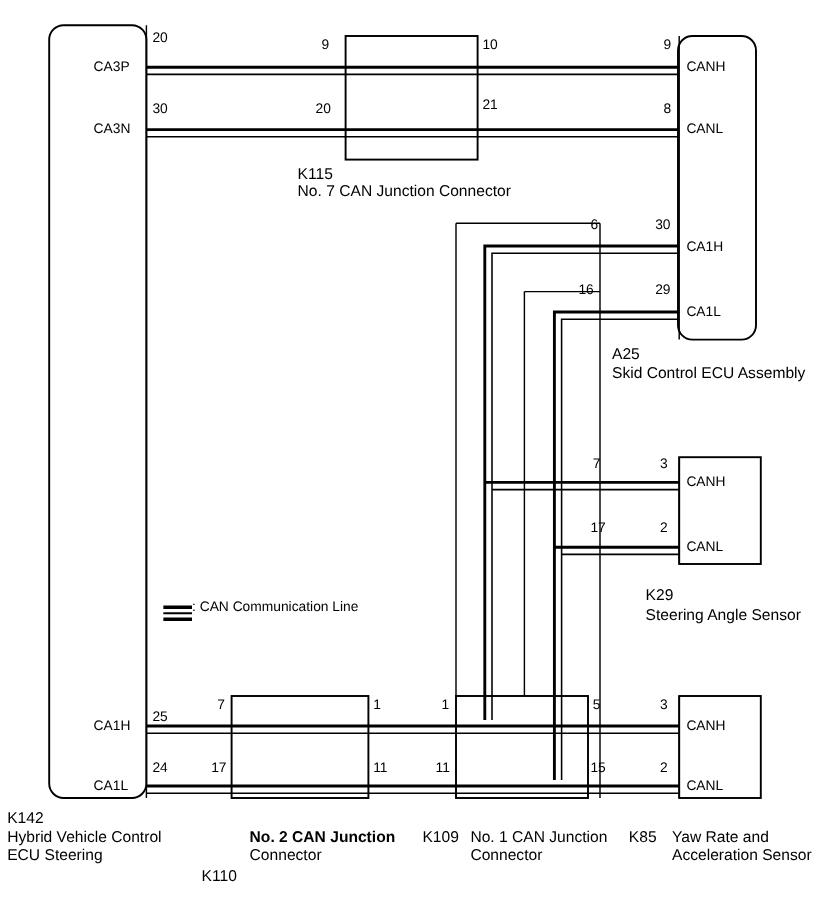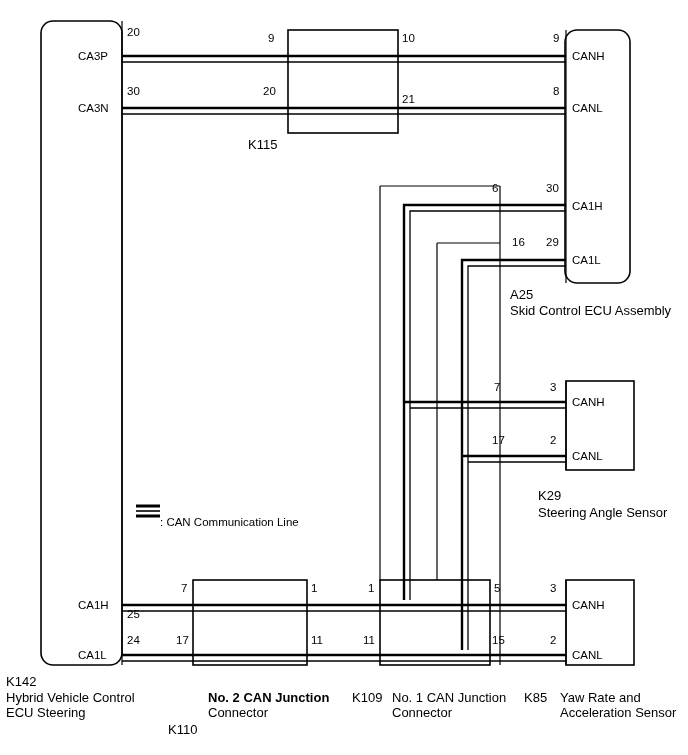--- a/index.html
+++ b/index.html
@@ -96,33 +96,33 @@
     </g>
   </svg>
 
   <div class="term" style="left:78px;top:50px;">CA3P</div>
   <div class="term" style="left:78px;top:102px;">CA3N</div>
   <div class="term" style="left:78px;top:599px;">CA1H</div>
   <div class="term" style="left:78px;top:649px;">CA1L</div>
 
   <div class="pin" style="left:127px;top:26px;">20</div>
   <div class="pin" style="left:127px;top:85px;">30</div>
-  <div class="pin" style="left:127px;top:608px;">25</div>
+  <div class="pin" style="left:127px;top:592px;">25</div>
   <div class="pin" style="left:127px;top:634px;">24</div>
 
   <div class="pin" style="left:268px;top:32px;">9</div>
   <div class="pin" style="left:263px;top:85px;">20</div>
   <div class="pin" style="left:402px;top:32px;">10</div>
-  <div class="pin" style="left:402px;top:93px;">21</div>
+  <div class="pin" style="left:402px;top:82px;">21</div>
 
   <div class="pin" style="left:553px;top:32px;">9</div>
   <div class="pin" style="left:553px;top:85px;">8</div>
   <div class="pin" style="left:492px;top:182px;">6</div>
   <div class="pin" style="left:546px;top:182px;">30</div>
-  <div class="pin" style="left:512px;top:236px;text-align:right;">16</div>
+  <div class="pin" style="left:482px;top:236px;text-align:right;">16</div>
   <div class="pin" style="left:546px;top:236px;">29</div>
 
   <div class="term" style="left:572px;top:50px;">CANH</div>
   <div class="term" style="left:572px;top:102px;">CANL</div>
   <div class="term" style="left:572px;top:200px;">CA1H</div>
   <div class="term" style="left:572px;top:254px;">CA1L</div>
 
   <div class="pin" style="left:494px;top:381px;">7</div>
   <div class="pin" style="left:550px;top:381px;">3</div>
   <div class="pin" style="left:492px;top:434px;">17</div>
@@ -139,20 +139,21 @@
   <div class="pin" style="left:363px;top:634px;">11</div>
   <div class="pin" style="left:494px;top:582px;">5</div>
   <div class="pin" style="left:492px;top:634px;">15</div>
 
   <div class="pin" style="left:550px;top:582px;">3</div>
   <div class="pin" style="left:550px;top:634px;">2</div>
   <div class="term" style="left:572px;top:599px;">CANH</div>
   <div class="term" style="left:572px;top:649px;">CANL</div>
 
   <div class="cap" style="left:248px;top:138px;">K115</div>
+  <div class="cap" style="left:248px;top:152px;">No. 7 CAN Junction Connector</div>
 
   <div class="cap" style="left:510px;top:288px;">A25</div>
   <div class="cap" style="left:510px;top:304px;">Skid Control ECU Assembly</div>
 
   <div class="cap" style="left:538px;top:489px;">K29</div>
   <div class="cap" style="left:538px;top:506px;">Steering Angle Sensor</div>
 
   <div class="cap" style="left:6px;top:675px;text-align:right;">K142</div>
   <div class="cap" style="left:6px;top:691px;">Hybrid Vehicle Control</div>
   <div class="cap" style="left:6px;top:706px;">ECU Steering</div>
@@ -169,15 +170,15 @@
   <div class="cap" style="left:560px;top:691px;">Yaw Rate and</div>
   <div class="cap" style="left:560px;top:706px;">Acceleration Sensor</div>
 
   <div style="position:absolute;left:136px;top:503px;width:24px;height:16px;">
     <svg width="24" height="16" viewBox="0 0 24 16">
       <path d="M0,3 L24,3" stroke="#000" stroke-width="3"></path>
       <path d="M0,8 L24,8" stroke="#000" stroke-width="1.6"></path>
       <path d="M0,13 L24,13" stroke="#000" stroke-width="3"></path>
     </svg>
   </div>
-  <div class="lbl" style="left:160px;top:516px;">: CAN Communication Line</div>
+  <div class="lbl" style="left:160px;top:500px;">: CAN Communication Line</div>
 
 </div>
 
 </body></html>

